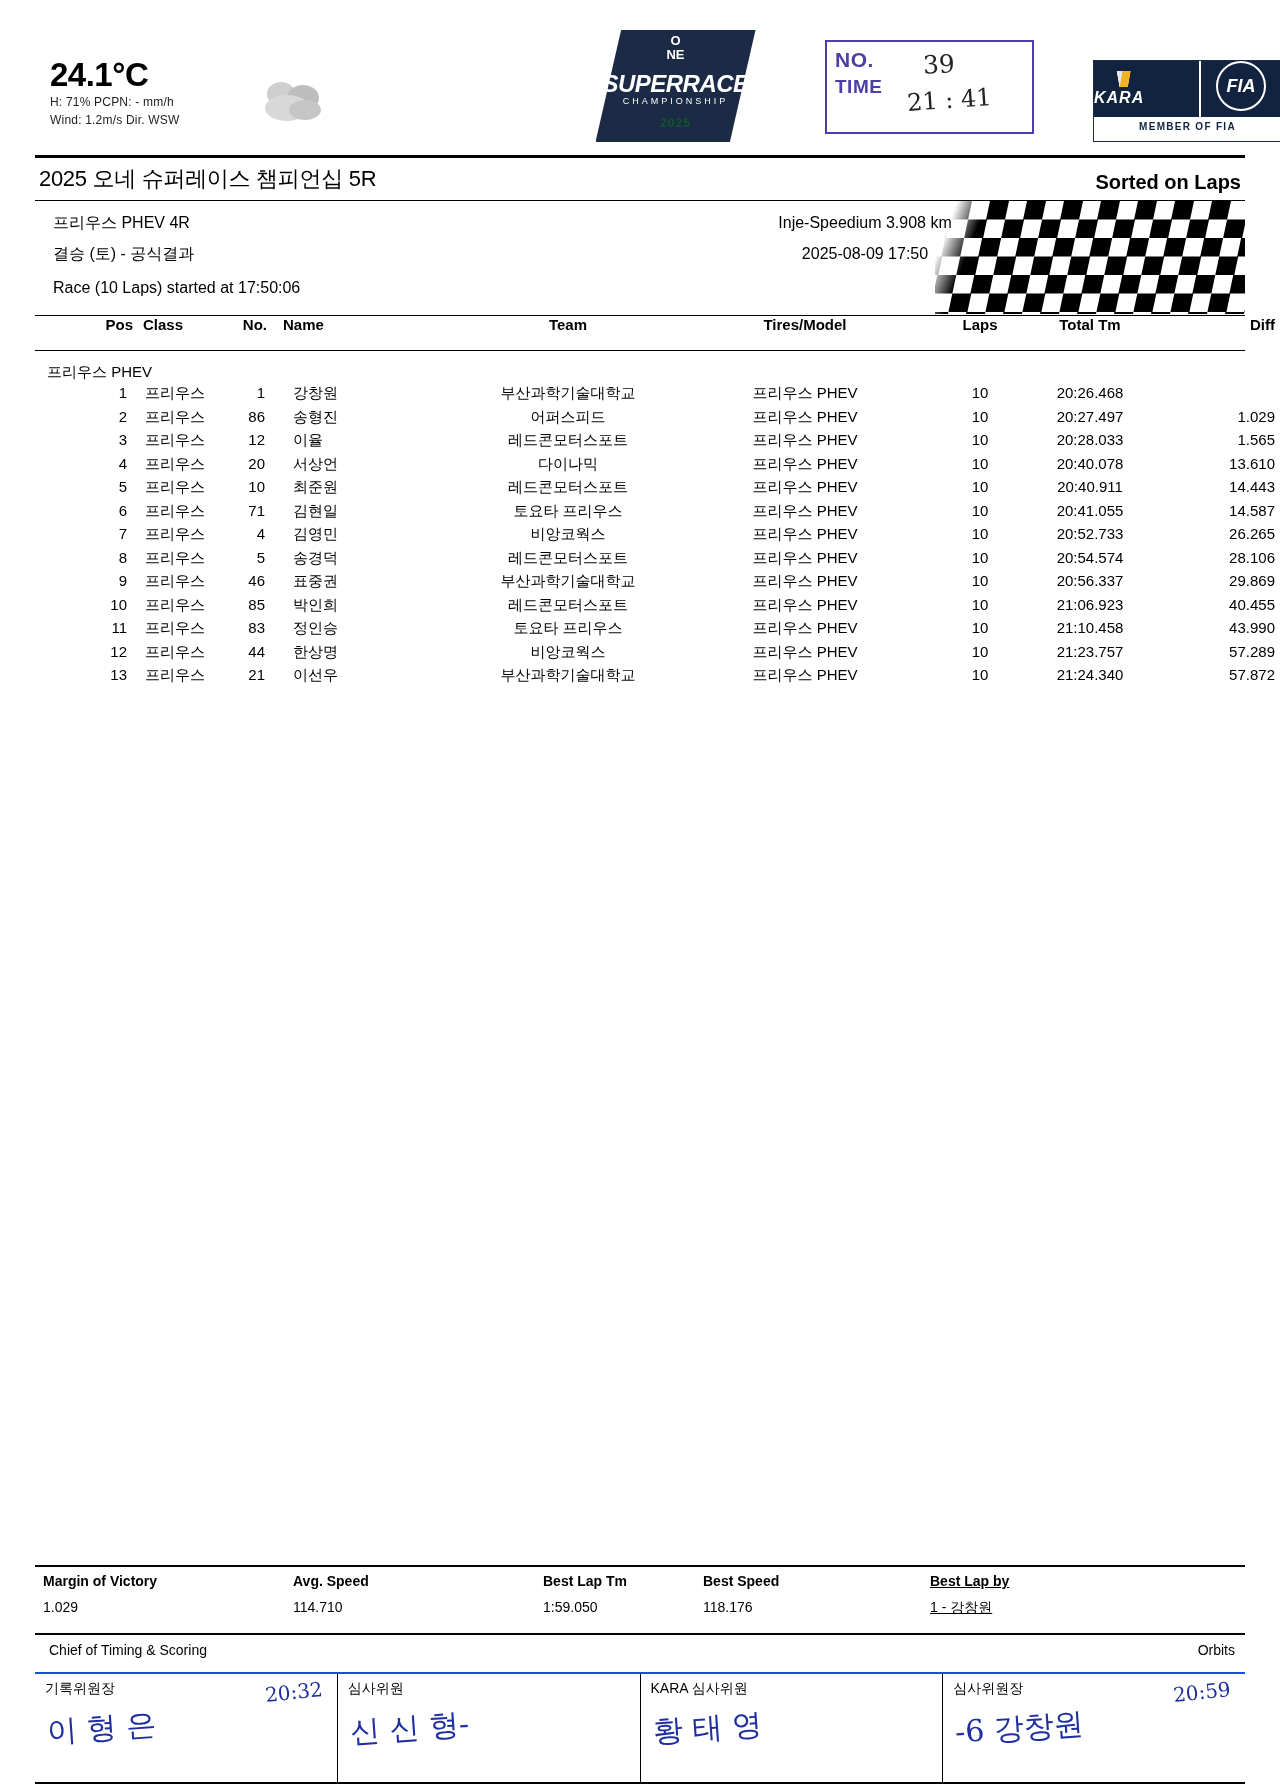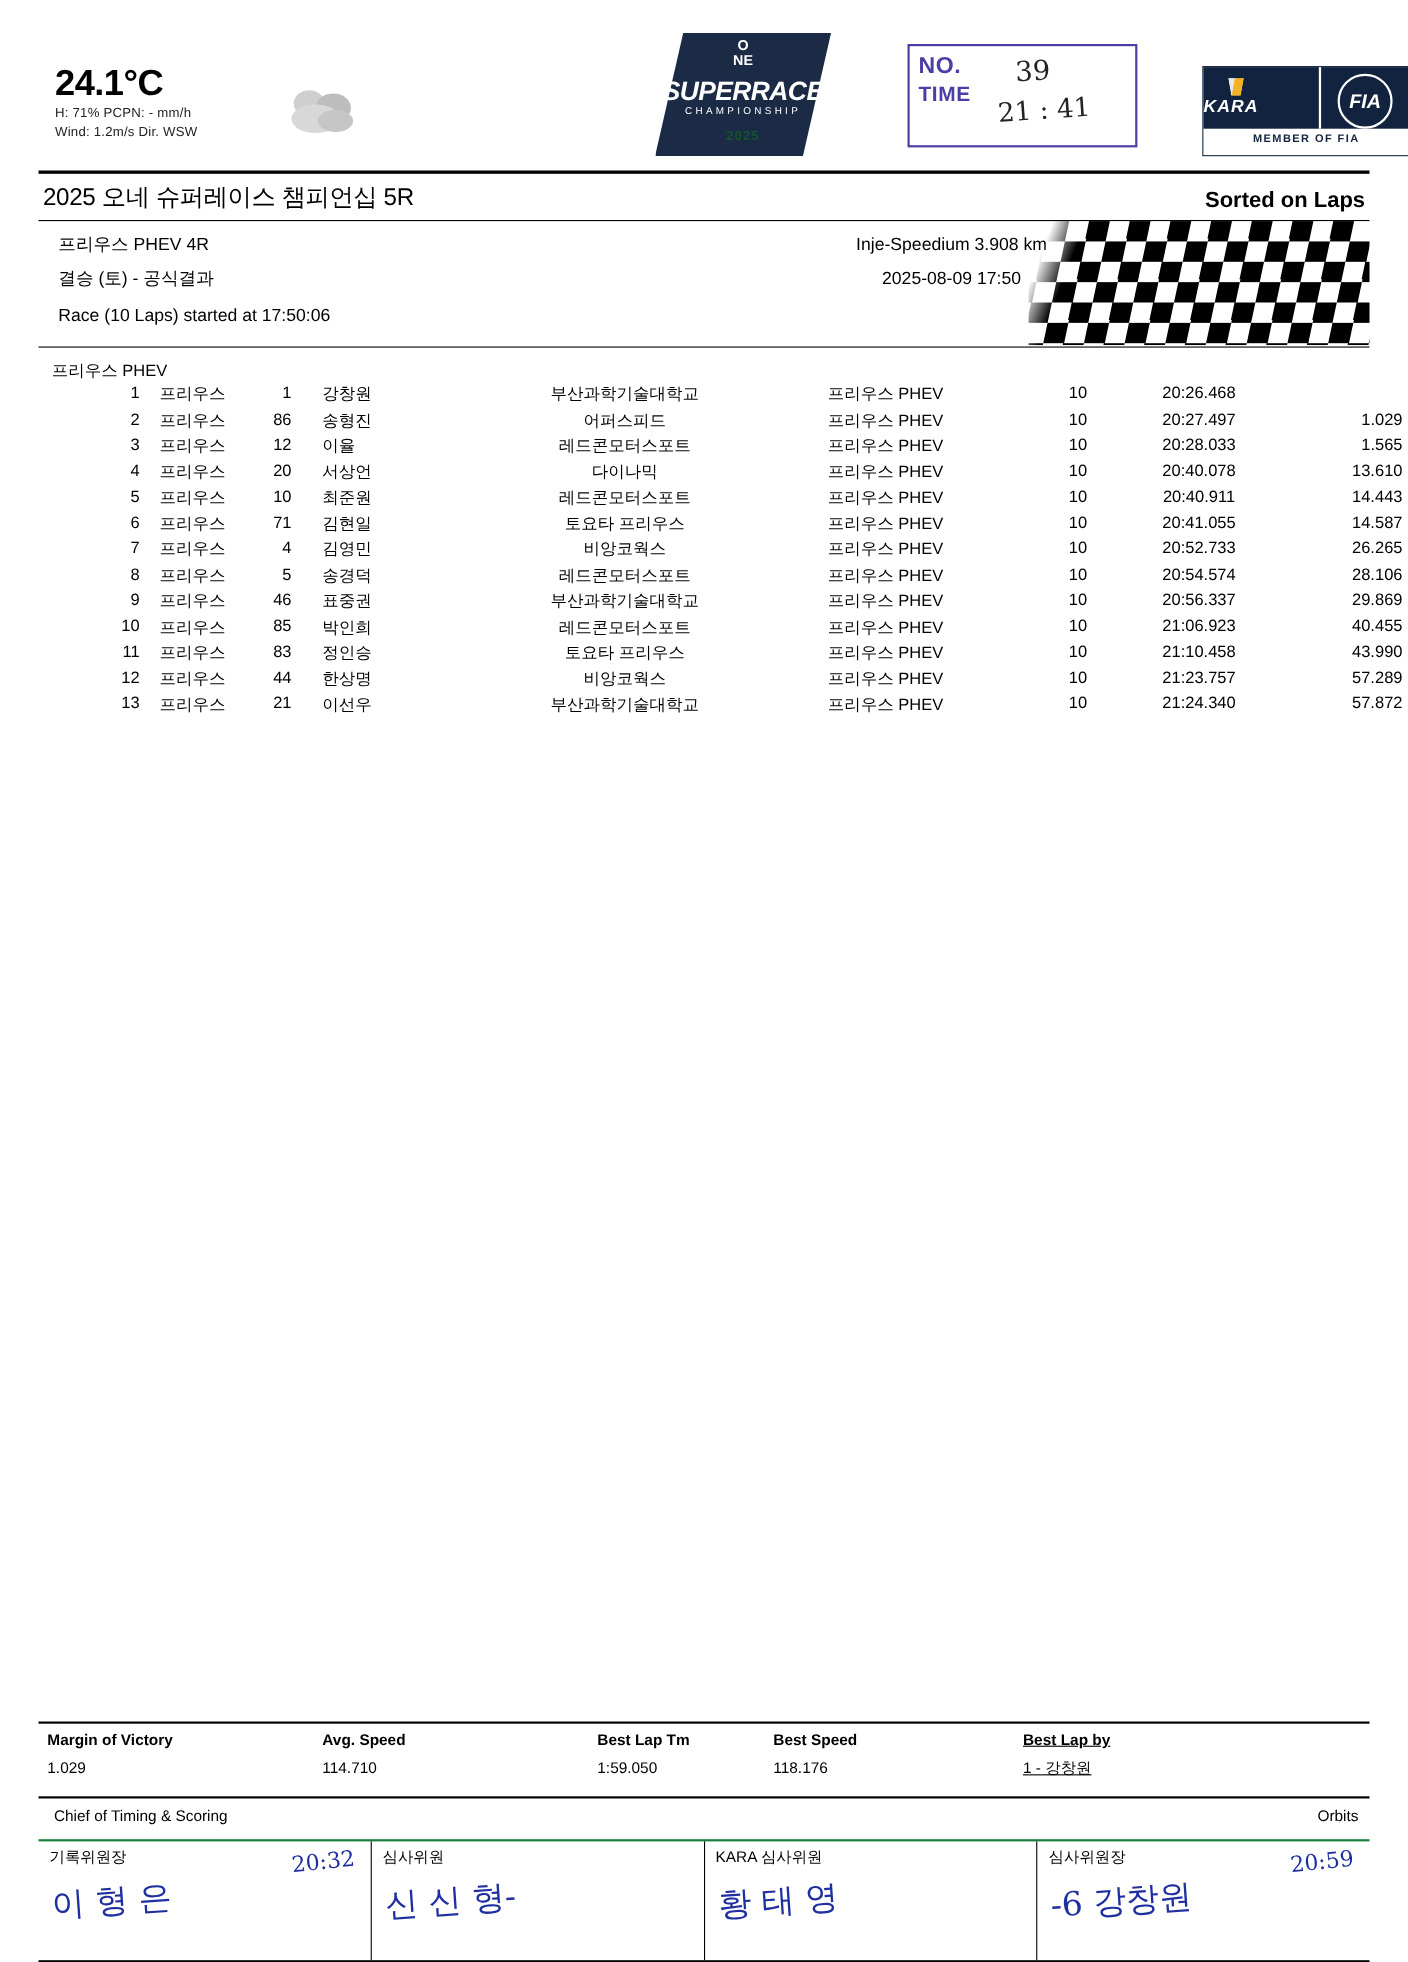--- a/index.html
+++ b/index.html
@@ -182,21 +182,21 @@
     font-weight: bold;
     font-style: italic;
     letter-spacing: 1px;
     margin-top: 2px;
   }
   .fia-logo {
     width: 80px;
     background: #12233f;
     color: #fff;
     display: flex;
-    align-items: flex-end;
+    align-items: flex-start;
     justify-content: center;
     border-left: 2px solid #fff;
   }
   .fia-circle {
     width: 46px; height: 46px;
     border-radius: 50%;
     background: #12233f;
     border: 2px solid #fff;
     display: flex;
     align-items: center;
@@ -355,21 +355,21 @@
   .s1 { position: absolute; left: 8px; }
   .s2 { position: absolute; left: 258px; }
   .s3 { position: absolute; left: 508px; }
   .s4 { position: absolute; left: 668px; }
   .s5 { position: absolute; left: 895px; text-decoration: underline; }
 
   .chief-row {
     position: relative;
     height: 30px;
     font-size: 14px;
-    border-bottom: 2px solid #15803d;
+    border-bottom: 2px solid #1d4ed8;
     padding-top: 7px;
   }
   .chief-left { position: absolute; left: 14px; top: 7px; }
   .chief-right { position: absolute; right: 10px; top: 7px; }
 
   .sign-row {
     display: flex;
     height: 108px;
     border-bottom: 2px solid #000;
   }
@@ -476,20 +476,31 @@
     <div class="info-mid">
       <div>Inje-Speedium 3.908 km</div>
       <div>2025-08-09 17:50</div>
     </div>
     <div class="race-started">Race (10 Laps) started at 17:50:06</div>
     <div class="checker">
       <div class="checker-inner"></div>
     </div>
   </div>
 
+  <div class="col-head">
+    <span class="c-pos">Pos</span>
+    <span class="c-class">Class</span>
+    <span class="c-no">No.</span>
+    <span class="c-name">Name</span>
+    <span class="c-team">Team</span>
+    <span class="c-tires">Tires/Model</span>
+    <span class="c-laps">Laps</span>
+    <span class="c-total">Total Tm</span>
+    <span class="c-diff">Diff</span>
+  </div>
 
   <div class="class-label">프리우스 PHEV</div>
 
   <div class="rows" id="rows-container">
       <div class="row">
         <span class="v-pos">1</span>
         <span class="v-class">프리우스</span>
         <span class="v-no">1</span>
         <span class="v-name">강창원</span>
         <span class="v-team">부산과학기술대학교</span>

